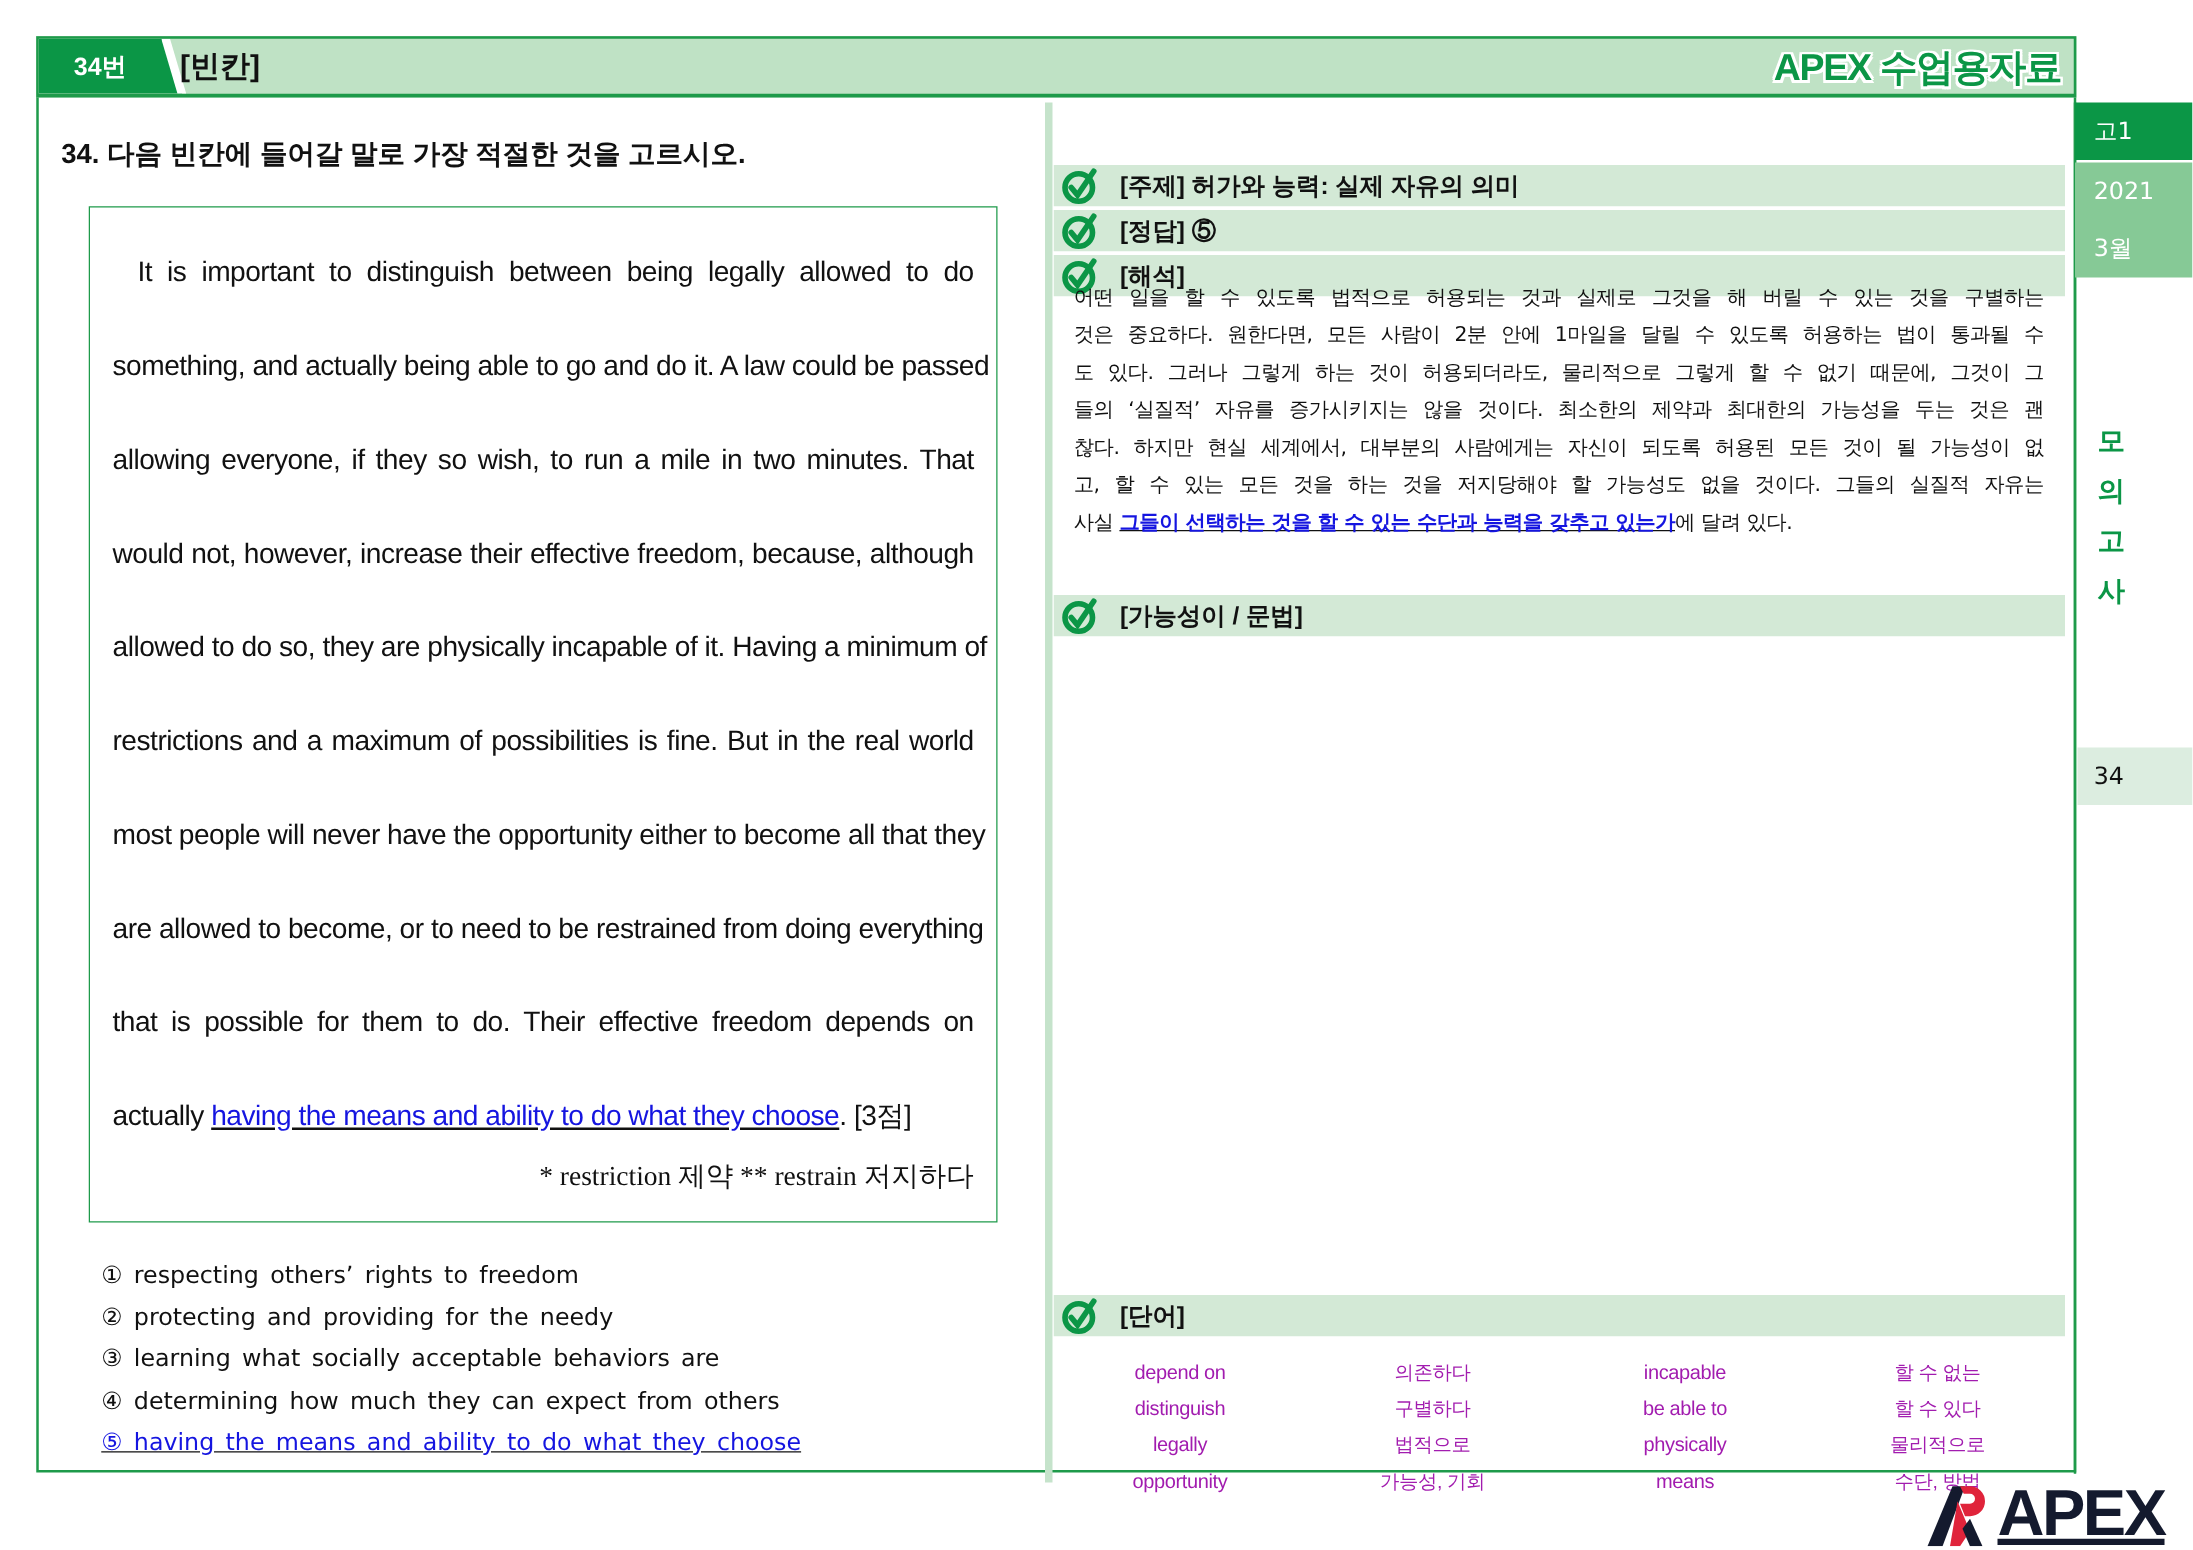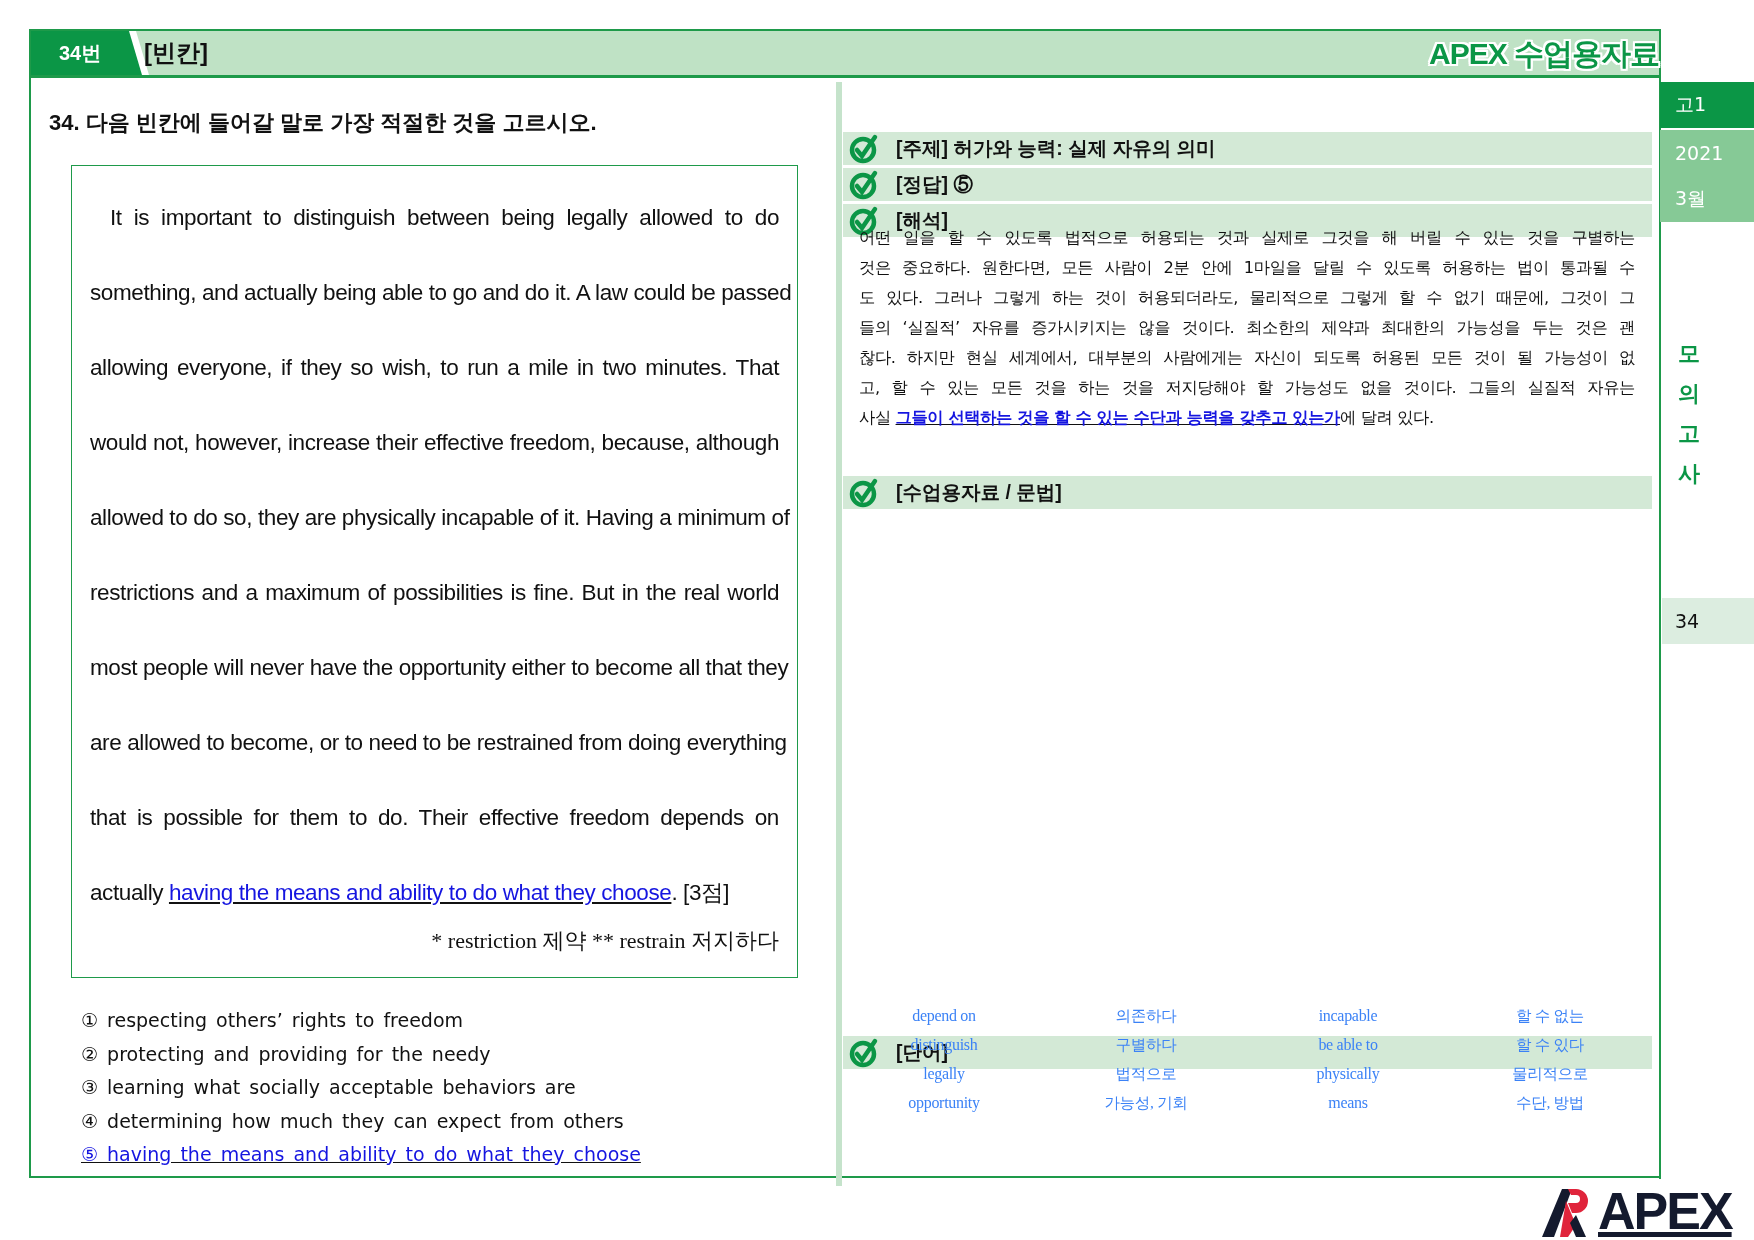--- a/index.html
+++ b/index.html
@@ -28,21 +28,21 @@
     .header .slash {
       position: absolute; left: 98px; top: 0; width: 20px; height: 44px;
       background: #ffffff;
       clip-path: polygon(0 0, 35% 0, 100% 100%, 65% 100%);
     }
     .header .type {
       position: absolute; left: 113px; top: 6px; font-size: 24px; font-weight: bold;
       color: #111; font-family: "Liberation Sans", sans-serif;
     }
     .header .brand {
-      position: absolute; right: 0; top: 3px; font-size: 30px; font-weight: bold;
+      position: absolute; right: 10px; top: 3px; font-size: 30px; font-weight: bold;
       color: #0b9646; letter-spacing: -1px; font-family: "Liberation Sans", sans-serif;
       text-shadow: -2px -2px 0 #fff, 2px -2px 0 #fff, -2px 2px 0 #fff, 2px 2px 0 #fff, 0 2px 0 #fff, 2px 0 0 #fff, -2px 0 0 #fff, 0 -2px 0 #fff;
     }
 
     
     .question-title {
       position: absolute; left: 49px; top: 108px; font-size: 22px; font-weight: bold;
       font-family: "Liberation Sans", sans-serif; color: #111;
     }
     .passage-box {
@@ -87,23 +87,23 @@
     .translation {
       position: absolute; left: 859px; top: 223px; width: 776px;
       font-family: "DejaVu Sans", sans-serif; font-size: 16.3px; line-height: 30px;
       color: #111; text-align: justify; letter-spacing: -0.4px;
     }
     .translation .tline { display: block; height: 30px; white-space: nowrap; text-align: justify; text-align-last: justify; }
     .translation .tline.last { text-align-last: left; }
     .translation .hl { color: #1515e0; font-weight: bold; text-decoration: underline; text-decoration-color: #111; }
 
     .vocab {
-      position: absolute; left: 843px; top: 1004px; width: 809px;
+      position: absolute; left: 843px; top: 1087px; width: 809px;
       display: grid; grid-template-columns: 202px 202px 202px 202px; row-gap: 6px;
-      font-family: Liberation Serif, serif; font-size: 16px; color: #3b82f6;
+      font-family: Liberation Sans, sans-serif; font-size: 16px; color: #a21caf;
     }
     .vocab span { text-align: center; line-height: 23px; letter-spacing: -0.3px; }
     .vocab .kr { font-size: 15.5px; }
 
     
     .side-tab {
       position: absolute; left: 1660px; width: 94px; height: 46px;
       font-family: "DejaVu Sans", sans-serif; font-size: 19px; color: #fff;
       display: flex; align-items: center; padding-left: 15px;
     }
@@ -201,21 +201,21 @@
   <span class="tline">찮다. 하지만 현실 세계에서, 대부분의 사람에게는 자신이 되도록 허용된 모든 것이 될 가능성이 없</span>
   <span class="tline">고, 할 수 있는 모든 것을 하는 것을 저지당해야 할 가능성도 없을 것이다. 그들의 실질적 자유는</span>
   <span class="tline last"><span>사실 </span><span class="hl">그들이 선택하는 것을 할 수 있는 수단과 능력을 갖추고 있는가</span><span>에 달려 있다.</span></span>
 </div>
 
 <div class="section-bar" style="top:448px;">
   <svg class="check" viewBox="0 0 32 32">
     <circle cx="15" cy="17" r="11" fill="none" stroke="#0b9646" stroke-width="4.5"></circle>
     <path d="M9 17 L14 23 L27 4" fill="none" stroke="#0b9646" stroke-width="4.5" stroke-linecap="round"></path>
   </svg>
-  <span class="label">[수업용자료 / 문법]</span>
+  <span class="label">[가능성이 / 문법]</span>
 </div>
 
 <div class="section-bar" style="top:1008px;">
   <svg class="check" viewBox="0 0 32 32">
     <circle cx="15" cy="17" r="11" fill="none" stroke="#0b9646" stroke-width="4.5"></circle>
     <path d="M9 17 L14 23 L27 4" fill="none" stroke="#0b9646" stroke-width="4.5" stroke-linecap="round"></path>
   </svg>
   <span class="label">[단어]</span>
 </div>
 

